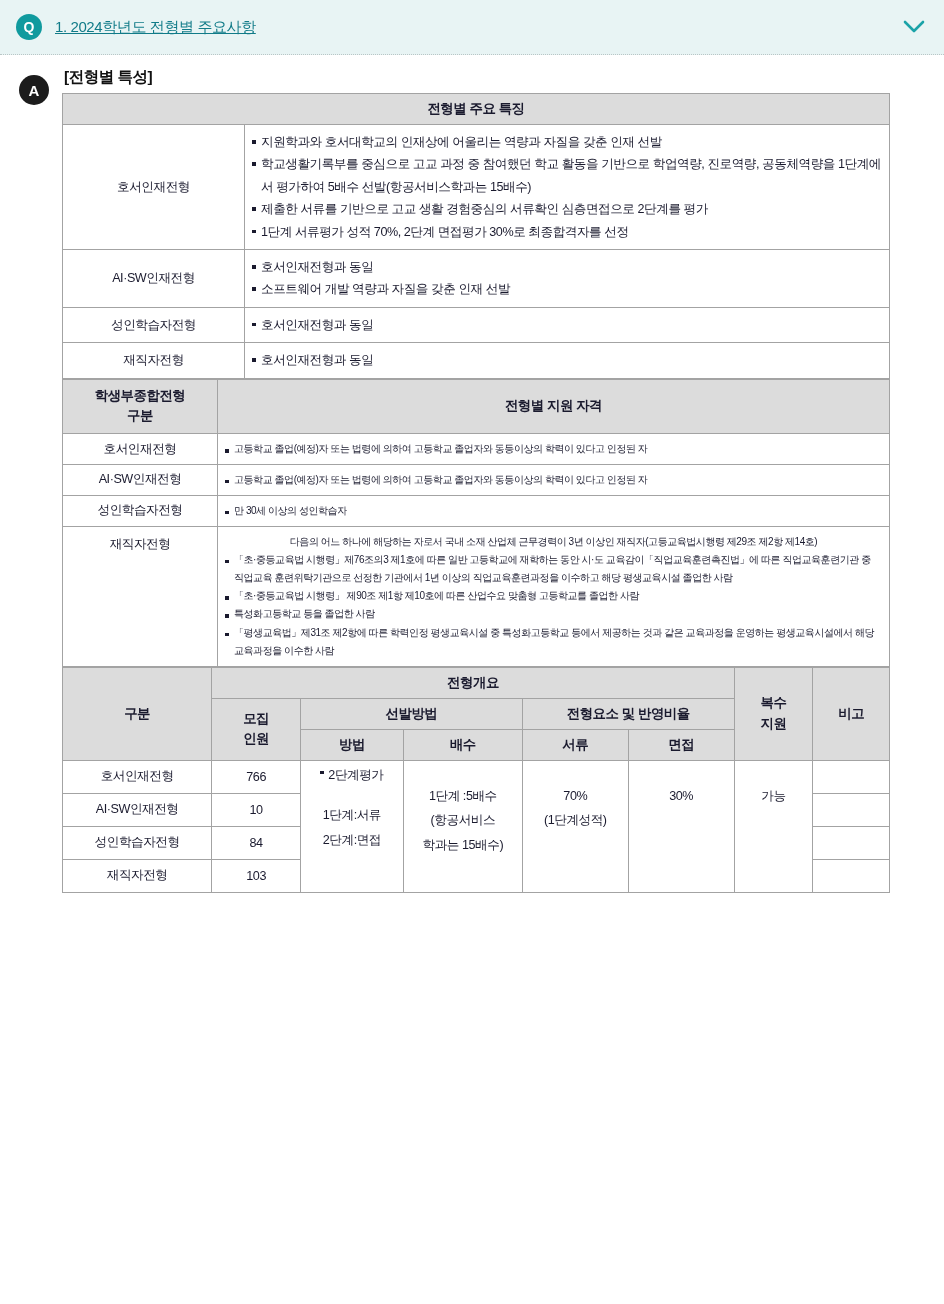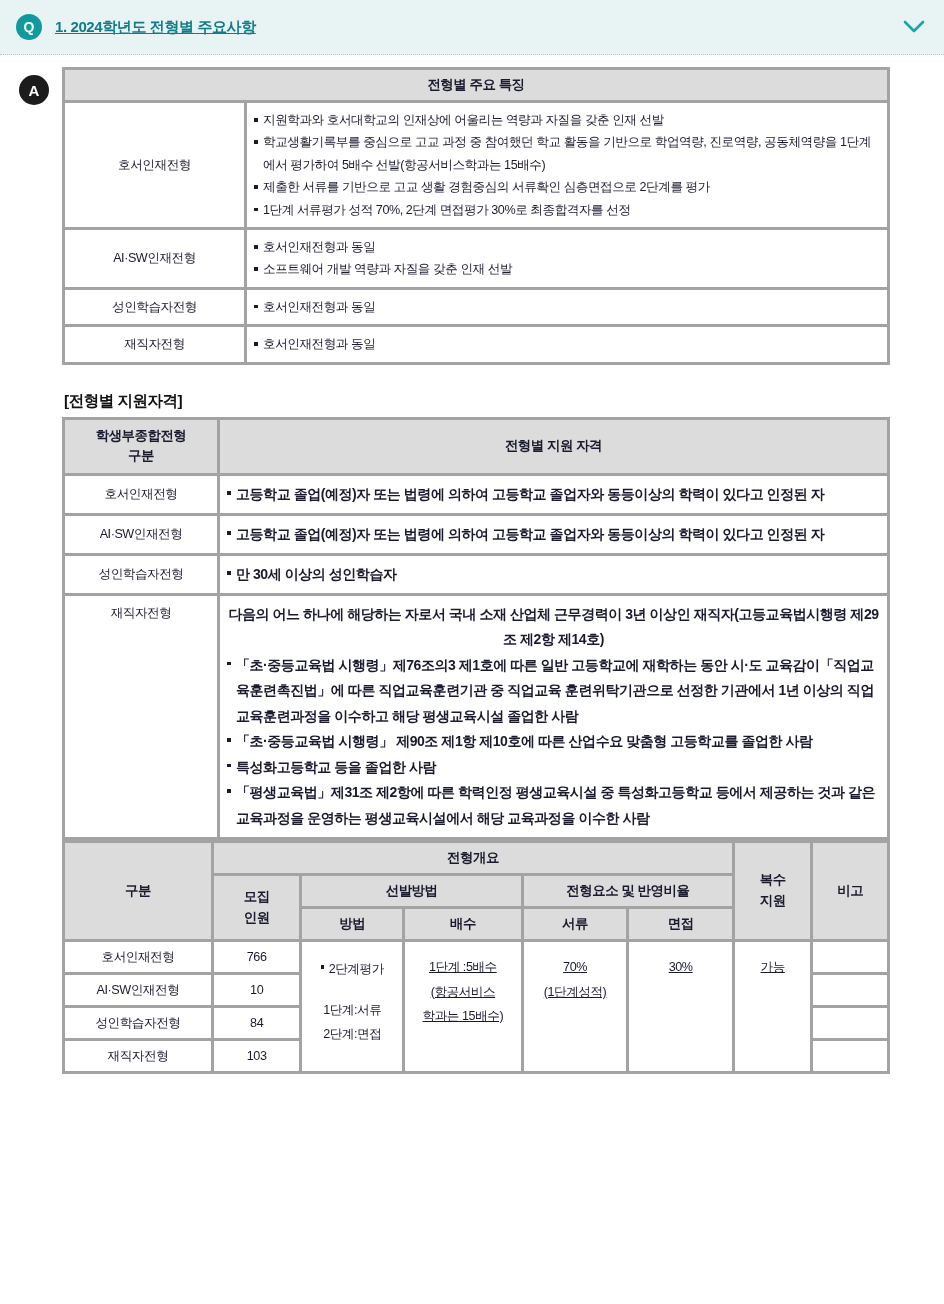--- a/index.html
+++ b/index.html
@@ -27,21 +27,21 @@
     color: #ffffff;
     font-size: 14px;
     font-weight: bold;
     display: flex; align-items: center; justify-content: center;
     margin-left: 16px;
     flex: 0 0 auto;
   }
   .q-title {
     margin-left: 13px;
     font-size: 15px;
-    font-weight: bold;
+    font-weight: normal;
     color: #117b88;
     text-decoration: underline;
     letter-spacing: -0.4px;
     cursor: pointer;
   }
   .chevron {
     position: absolute;
     right: 18px;
     top: 50%;
     transform: translateY(-50%);
@@ -80,21 +80,21 @@
   
   table.doc {
     width: 100%;
     border-collapse: collapse;
     table-layout: fixed;
     font-size: 12.6px;
     color: #1a1a2e;
     letter-spacing: -0.45px;
   }
   table.doc th, table.doc td {
-    border: 3px solid #a3a3a3;
+    border: 1px solid #a3a3a3;
     padding: 6px 7px;
     vertical-align: middle;
   }
   table.doc th {
     background: #dcdcdc;
     font-weight: bold;
     text-align: center;
     font-size: 13.4px;
   }
   td.label {
@@ -119,71 +119,71 @@
     width: 3.5px; height: 3.5px;
     background: #1a1a2e;
   }
   ul.bl li.nobullet { padding-left: 0; text-align: center; }
   ul.bl li.nobullet::before { display: none; }
 
   
   table.t1 col.c1 { width: 182px; }
   
   table.t2 col.c1 { width: 155px; }
-  table.t2 td.body { font-size: 14px; font-weight: bold; }
+  table.t2 td.body { font-size: 10px; }
   table.t2 .tall li { line-height: 1.82; }
   
   table.t3 { font-size: 12.6px; text-align: center; }
   table.t3 td { text-align: center; }
   table.t3 col.k1 { width: 148px; }
   table.t3 col.k2 { width: 88px; }
   table.t3 col.k3 { width: 102px; }
   table.t3 col.k4 { width: 118px; }
   table.t3 col.k5 { width: 105px; }
   table.t3 col.k6 { width: 105px; }
   table.t3 col.k7 { width: 78px; }
   table.t3 col.k8 { width: 76px; }
   table.t3 td.method {
     text-align: center;
     vertical-align: top;
     line-height: 1.95;
-    padding-top: 15px;
+    padding-top: 2px;
   }
   table.t3 td.method .b1 { position: relative; display: inline-block; padding-left: 8px; }
   table.t3 td.method .b1::before {
     content: "";
     position: absolute; left: 0; top: 8px;
     width: 3.5px; height: 3.5px; background: #1a1a2e;
   }
   table.t3 td.method .spacer { height: 16px; }
   table.t3 td.ratio {
     vertical-align: top;
     line-height: 1.95;
-    padding-top: 13px;
-    text-decoration: underline;
+    padding-top: 23px;
   }
   table.t3 td.blank { height: 33px; }
   .hdr-2line { line-height: 1.55; }
 </style>
 </head>
 <body>
 
 <div class="qa-header">
   <div class="q-badge">Q</div>
   <div class="q-title">1. 2024학년도 전형별 주요사항</div>
   <div class="chevron">
     <svg width="22" height="14" viewBox="0 0 22 14" aria-hidden="true">
       <path d="M2 2 L11 11 L20 2" fill="none" stroke="#1aa3a8" stroke-width="2.6" stroke-linecap="round" stroke-linejoin="round"></path>
     </svg>
   </div>
 </div>
 
 <div class="answer-wrap">
   <div class="a-badge">A</div>
 
+  <div class="section-title">[전형별 특성]</div>
 
   <table class="doc t1">
     <colgroup>
         <col class="c1">
         <col>
       </colgroup>
     <thead>
       <tr>
         <th colspan="2">전형별 주요 특징</th>
       </tr>
@@ -221,21 +221,20 @@
         <td class="label">재직자전형</td>
         <td class="body">
           <ul class="bl">
             <li>호서인재전형과 동일</li>
           </ul>
         </td>
       </tr>
     </tbody>
   </table>
 
-  <div class="section-title gap">[전형별 지원자격]</div>
 
   <table class="doc t2">
     <colgroup>
         <col class="c1">
         <col>
       </colgroup>
     <thead>
       <tr>
         <th class="hdr-2line">
           <div>학생부종합전형</div>

